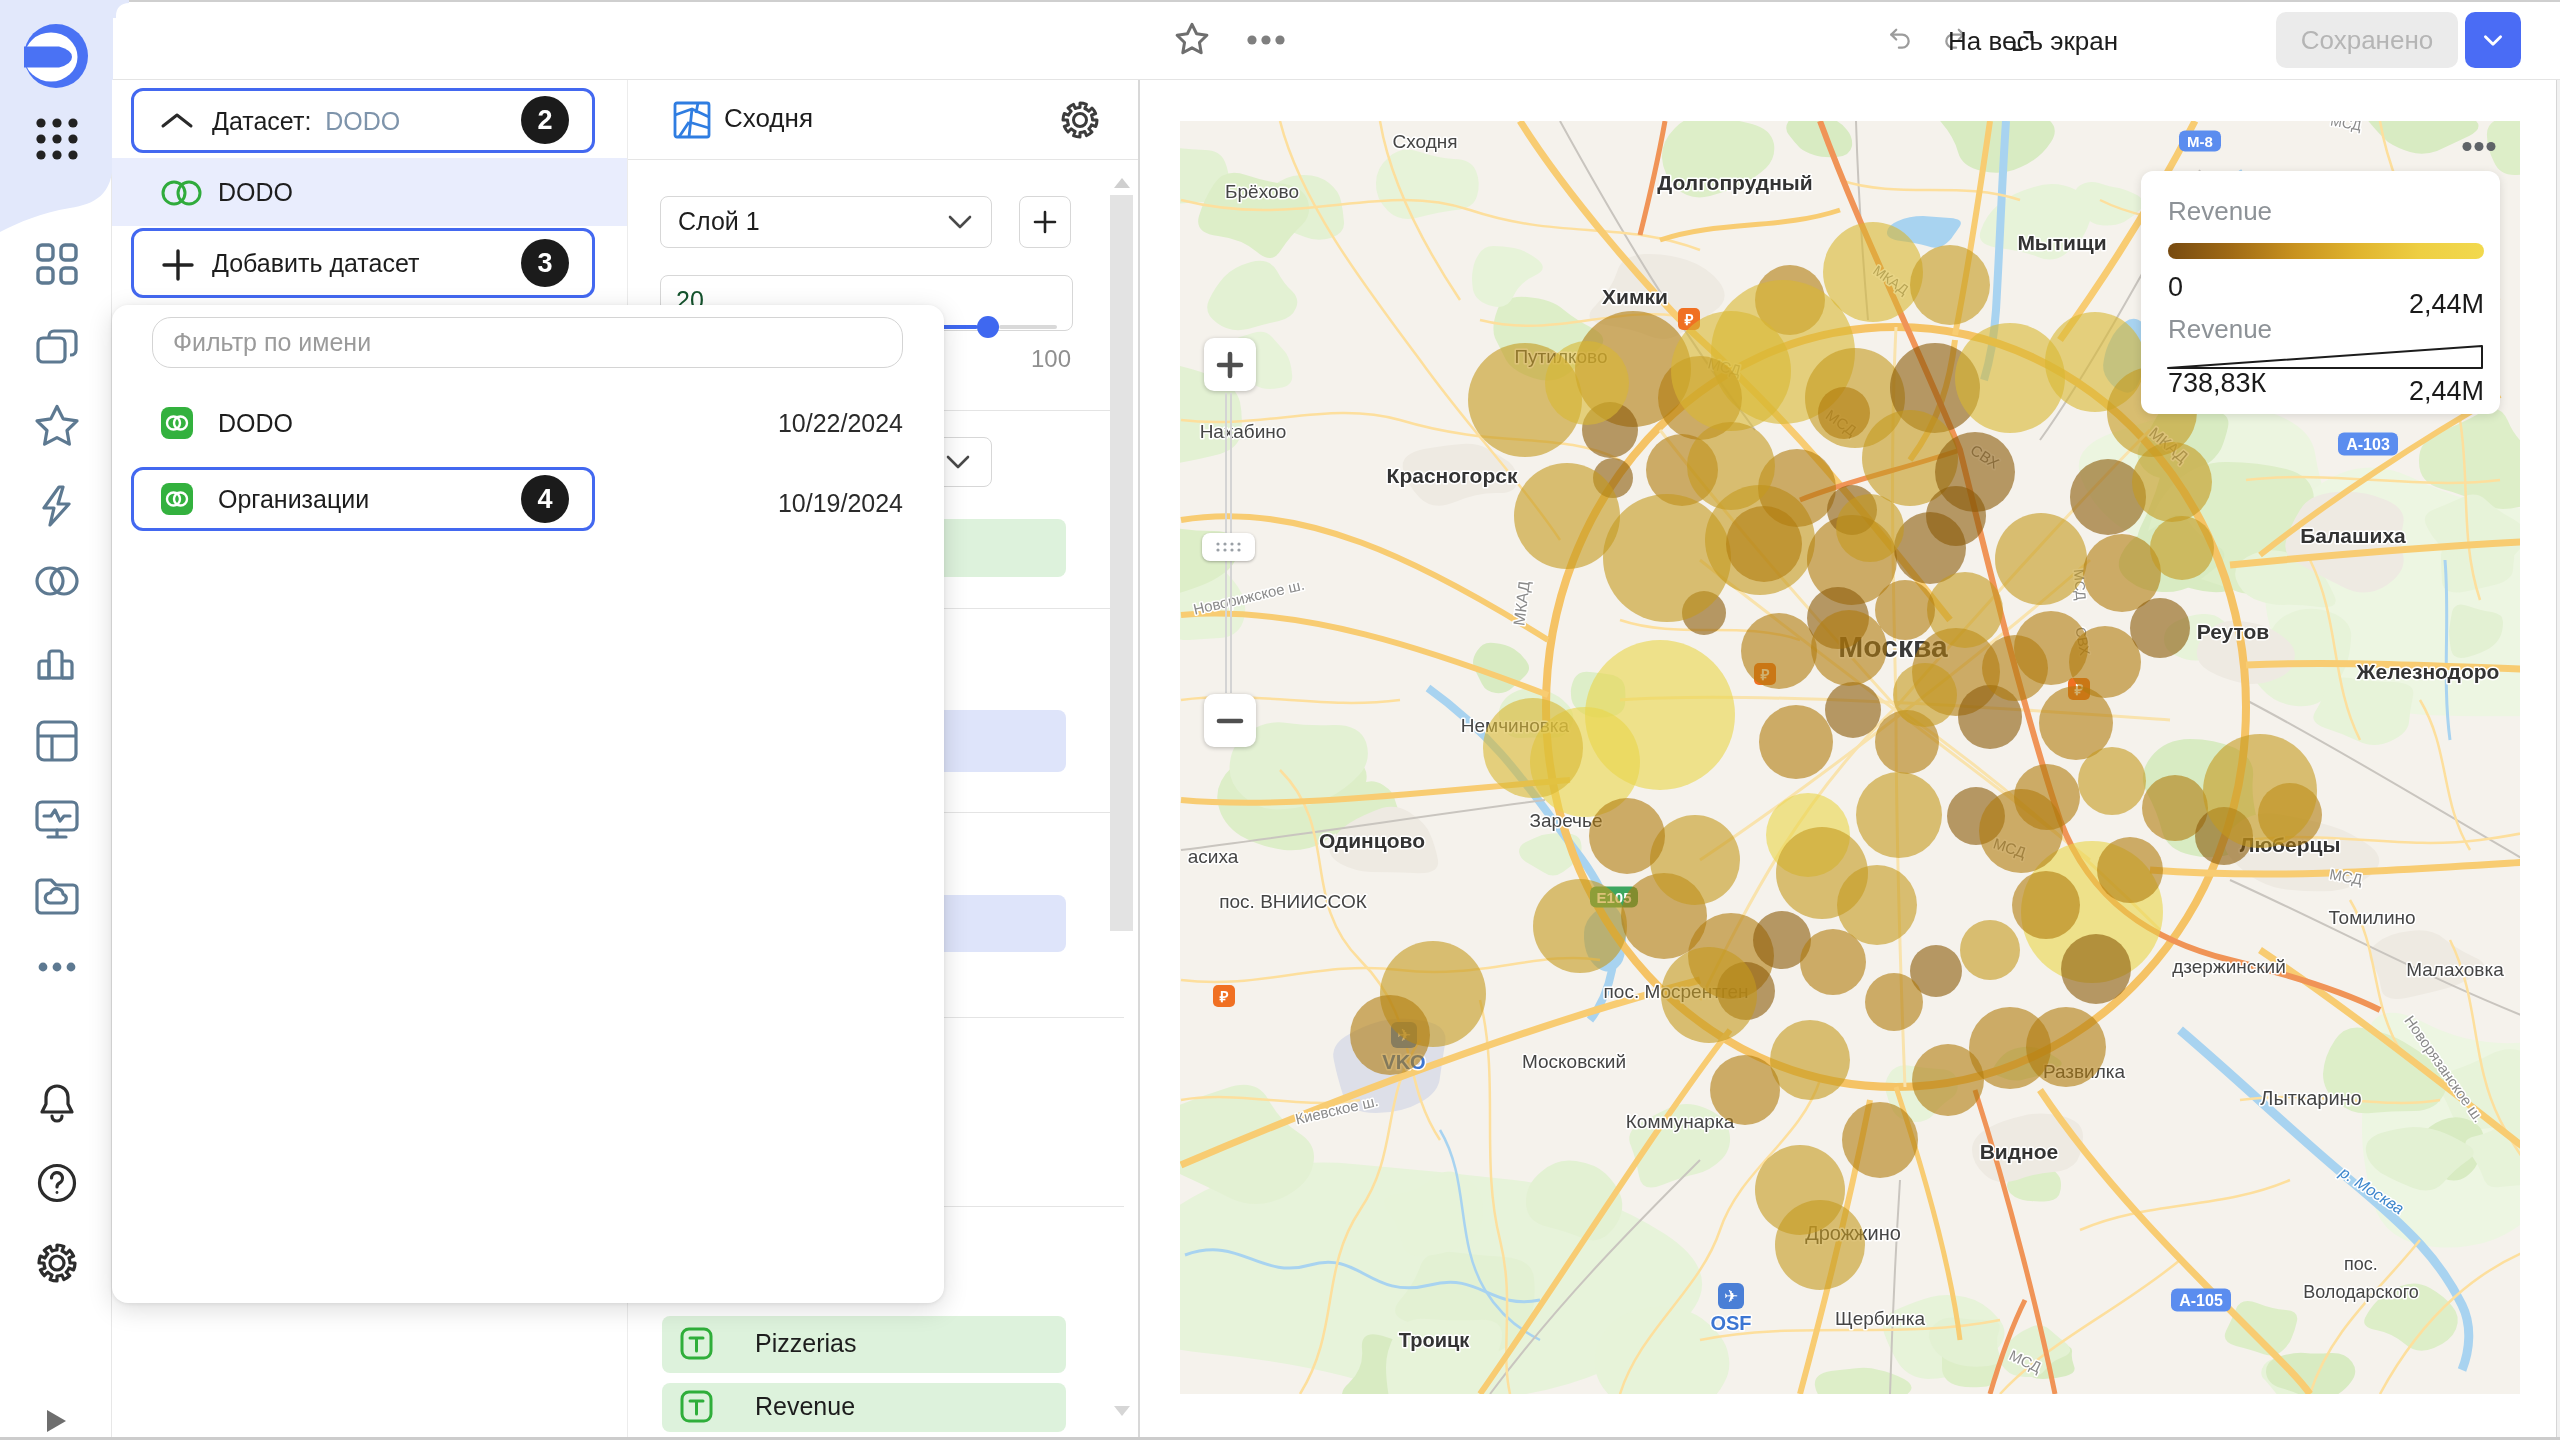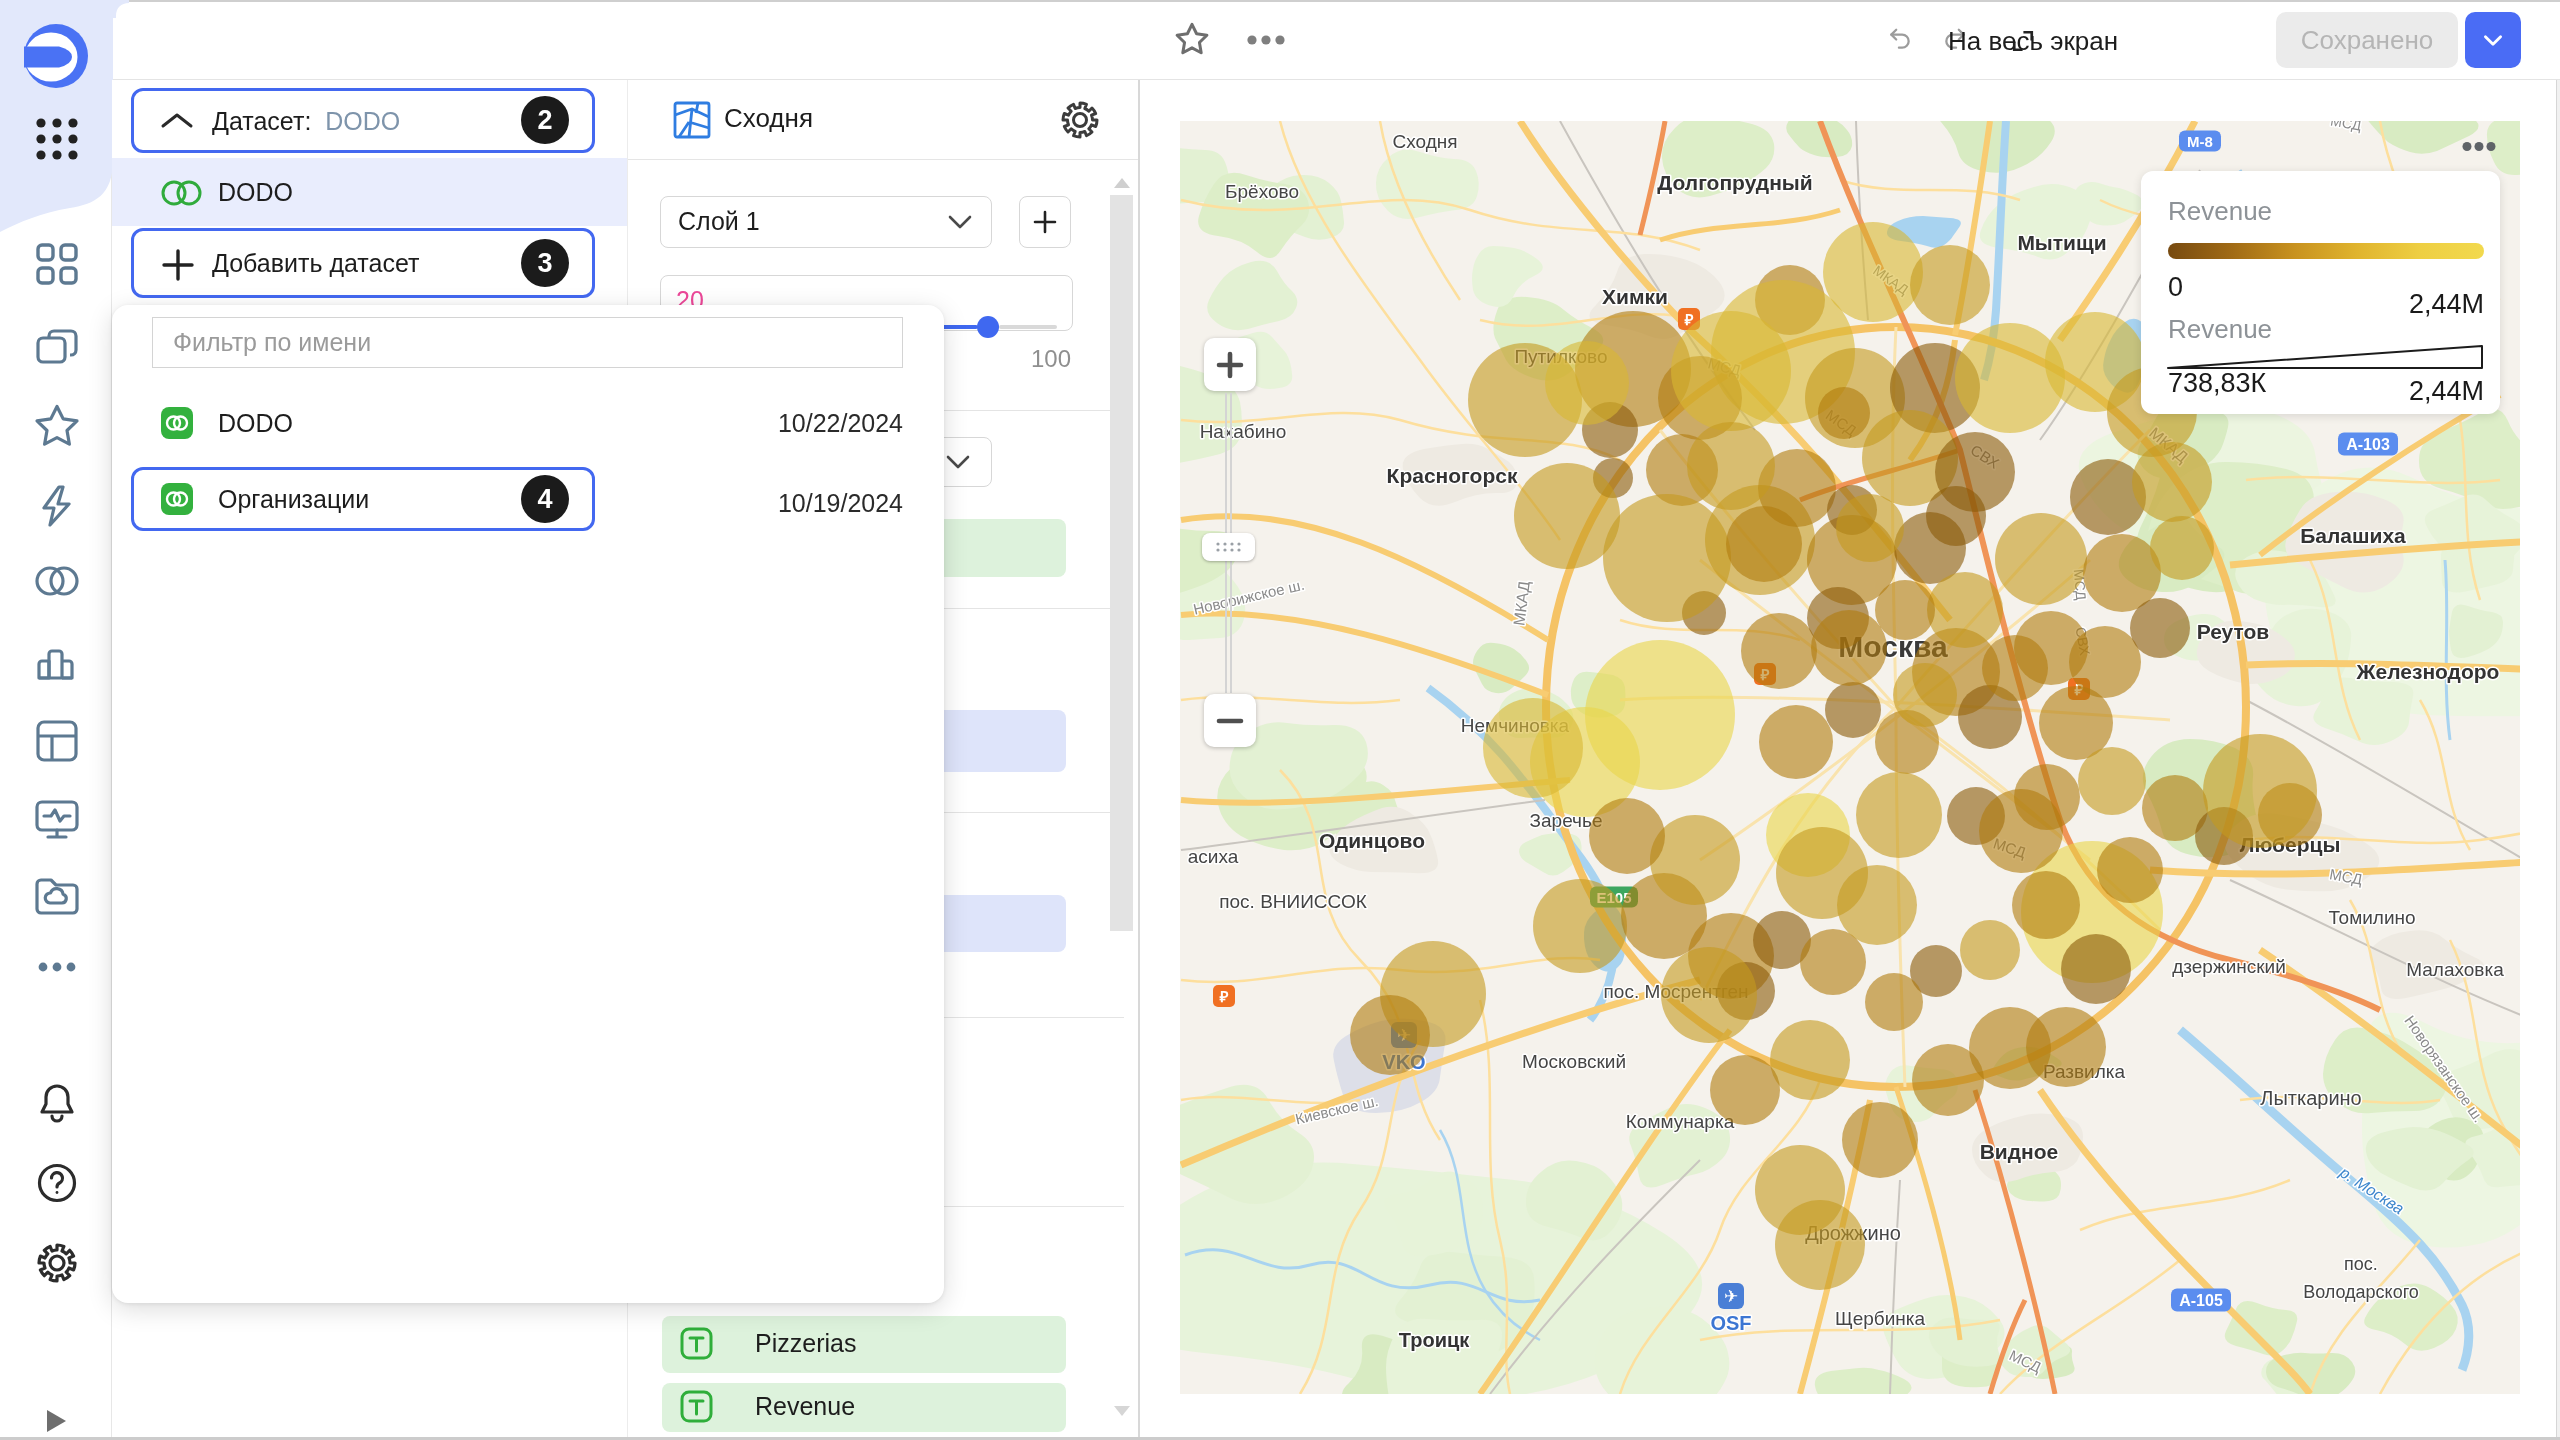--- a/index.html
+++ b/index.html
@@ -17,21 +17,21 @@
 #sideblob{left:0;top:0;width:130px;height:232px}
 
 #dspanel{left:112px;top:80px;width:516px;height:1357px;background:#fff;border-right:1px solid #ececec}
 .bluebox{position:absolute;background:#fff;border:3px solid #4368f0;border-radius:12px}
 #dsrow{left:112px;top:158px;width:515px;height:68px;background:#e9edfd}
 .badge{position:absolute;width:48px;height:48px;border-radius:50%;background:#1b1b1b;color:#fff;
   font-size:27px;font-weight:700;display:flex;align-items:center;justify-content:center}
 
 #popup{left:112px;top:305px;width:832px;height:998px;background:#fff;border-radius:16px;
   box-shadow:0 6px 26px rgba(0,0,0,.14), 0 1px 4px rgba(0,0,0,.08)}
-#filter{left:152px;top:317px;width:751px;height:51px;border:1.5px solid #d4d4d4;border-radius:0;
+#filter{left:152px;top:317px;width:751px;height:51px;border:1.5px solid #d4d4d4;border-radius:19px;
   display:flex;align-items:center;padding-left:20px;font-size:25px;color:#9b9b9b;background:#fff}
 .gicon{position:absolute;width:32px;height:32px;background:#33b13e;border-radius:8px}
 .rowtxt{position:absolute;font-size:25px;color:#1d1d1d;white-space:nowrap}
 .datetxt{position:absolute;font-size:25px;color:#2a2a2a;white-space:nowrap}
 
 #midpanel{left:628px;top:80px;width:512px;height:1357px;background:#fff;border-right:2px solid #d8d8d8}
 #midhead{left:628px;top:80px;width:510px;height:80px;border-bottom:1px solid #e5e5e5;background:#fff}
 .sep{position:absolute;height:1px;background:#e4e4e4;left:644px;width:480px}
 .selbox{position:absolute;background:#fff;border:1.5px solid #d7d7d7;border-radius:8px}
 .chip{position:absolute;left:662px;width:404px;border-radius:8px}
@@ -242,21 +242,21 @@
 <div class="abs selbox" style="left:660px;top:196px;width:332px;height:52px"></div>
 <div class="abs" style="left:678px;top:207px;font-size:25px;color:#1d1d1d">Слой 1</div>
 <svg class="abs" style="left:946px;top:212px" width="28" height="20" viewBox="0 0 28 20" fill="none" stroke="#4a4a4a" stroke-width="2.6" stroke-linecap="round" stroke-linejoin="round">
       <path d="M4 5 L14 15 L24 5"></path>
     </svg>
 <div class="abs selbox" style="left:1019px;top:196px;width:52px;height:52px"></div>
 <svg class="abs" style="left:1032px;top:209px" width="26" height="26" viewBox="0 0 26 26" stroke="#222" stroke-width="2.6" stroke-linecap="round">
       <path d="M13 3 V23 M3 13 H23"></path>
     </svg>
 <div class="abs selbox" style="left:660px;top:275px;width:413px;height:56px"></div>
-<div class="abs" style="left:676px;top:286px;font-size:25px;color:#ec4899">20</div>
+<div class="abs" style="left:676px;top:286px;font-size:25px;color:#14532d">20</div>
 <div class="abs" style="left:908px;top:325px;width:70px;height:4px;background:#3f68f0;border-radius:2px"></div>
 <div class="abs" style="left:999px;top:325px;width:58px;height:4px;background:#d9d9d9;border-radius:2px"></div>
 <div class="abs" style="left:977px;top:316px;width:22px;height:22px;border-radius:50%;background:#3f68f0"></div>
 <div class="abs" style="left:1031px;top:345px;font-size:24px;color:#8f8f8f">100</div>
 <div class="abs sep" style="top:410px"></div>
 <div class="abs selbox" style="left:660px;top:437px;width:332px;height:50px"></div>
 <svg class="abs" style="left:944px;top:452px" width="28" height="20" viewBox="0 0 28 20" fill="none" stroke="#4a4a4a" stroke-width="2.6" stroke-linecap="round" stroke-linejoin="round">
       <path d="M4 5 L14 15 L24 5"></path>
     </svg>
 <div class="abs chip chipg" style="top:519px;height:58px"></div>

